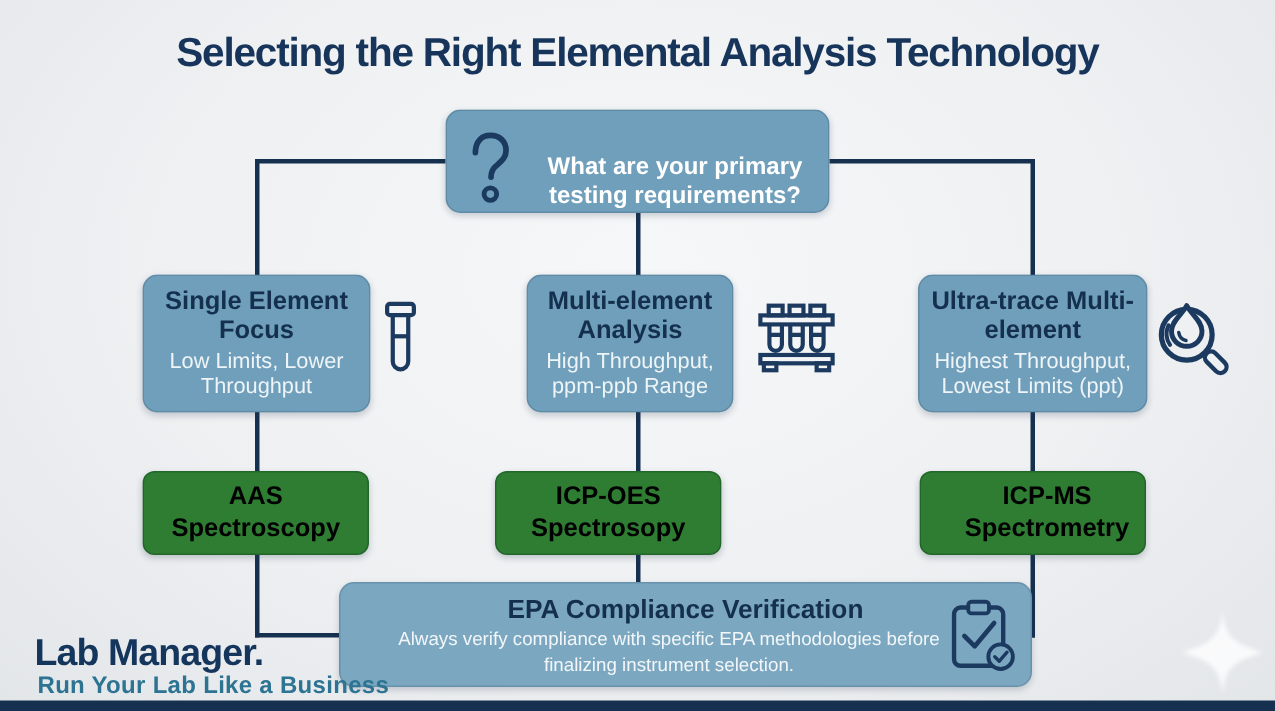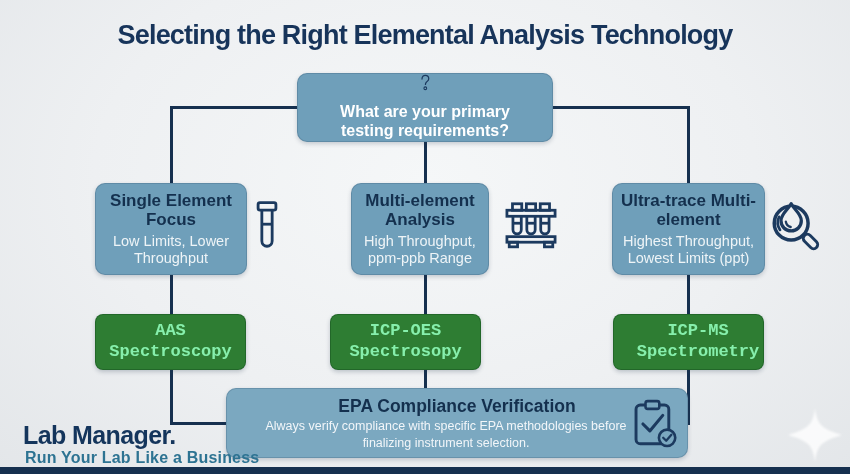--- a/index.html
+++ b/index.html
@@ -18,34 +18,34 @@
   .hline{height:3px;}
   .vline{width:3px;}
   
   .node{
     position:absolute; box-sizing:border-box; border-radius:10px;
     background:#6f9fba; border:1px solid rgba(20,48,79,0.18);
     box-shadow:0 2px 4px rgba(40,60,80,0.22);
     display:flex; flex-direction:column; align-items:center; justify-content:center;
     text-align:center;
   }
-  .node-root{left:297px; top:73px; width:256px; height:69px; flex-direction:column; gap:10px;}
+  .node-root{left:297px; top:73px; width:256px; height:69px; flex-direction:row; gap:10px;align-items:flex-end;}
   .root-question{width:188px; font-size:16px; font-weight:bold; color:#ffffff; line-height:1.22;}
   .branch{top:183px; height:92px; padding:4px 4px;}
   .branch-title{font-size:17px; font-weight:bold; color:#14304e; line-height:1.15;}
   .branch-subtitle{font-size:14.5px; color:#eef4f7; line-height:1.2; margin-top:3px;}
   .branch-1{left:95px;  width:152px;}
   .branch-2{left:351px; width:138px;}
   .branch-3{left:612px; width:153px;}
   .result{
     position:absolute; top:314px; height:56px; box-sizing:border-box;
     background:#2e7d33; border-radius:8px; border:1px solid rgba(0,40,10,0.25);
     box-shadow:0 2px 4px rgba(40,60,80,0.25);
     display:flex; align-items:center; justify-content:center; text-align:center;
-    font-size:17px; font-weight:bold; color:#86efac; line-height:1.22; padding:0 3px;font-family:Liberation Mono, monospace;
+    font-size:17px; font-weight:bold; color:#000000; line-height:1.22; padding:0 3px;
   }
   .result-1{left:95px;  width:151px;}
   .result-2{left:330px; width:151px;}
   .result-3{left:613px; width:151px;padding-left:22px;}
   .epa{
     left:226px; top:388px; width:462px; height:70px; background:#7ba8c0;
     justify-content:flex-start; padding-top:8px;
   }
   .epa-title{font-size:17.5px; font-weight:bold; color:#14304e; line-height:1.1;}
   .epa-subtitle{

